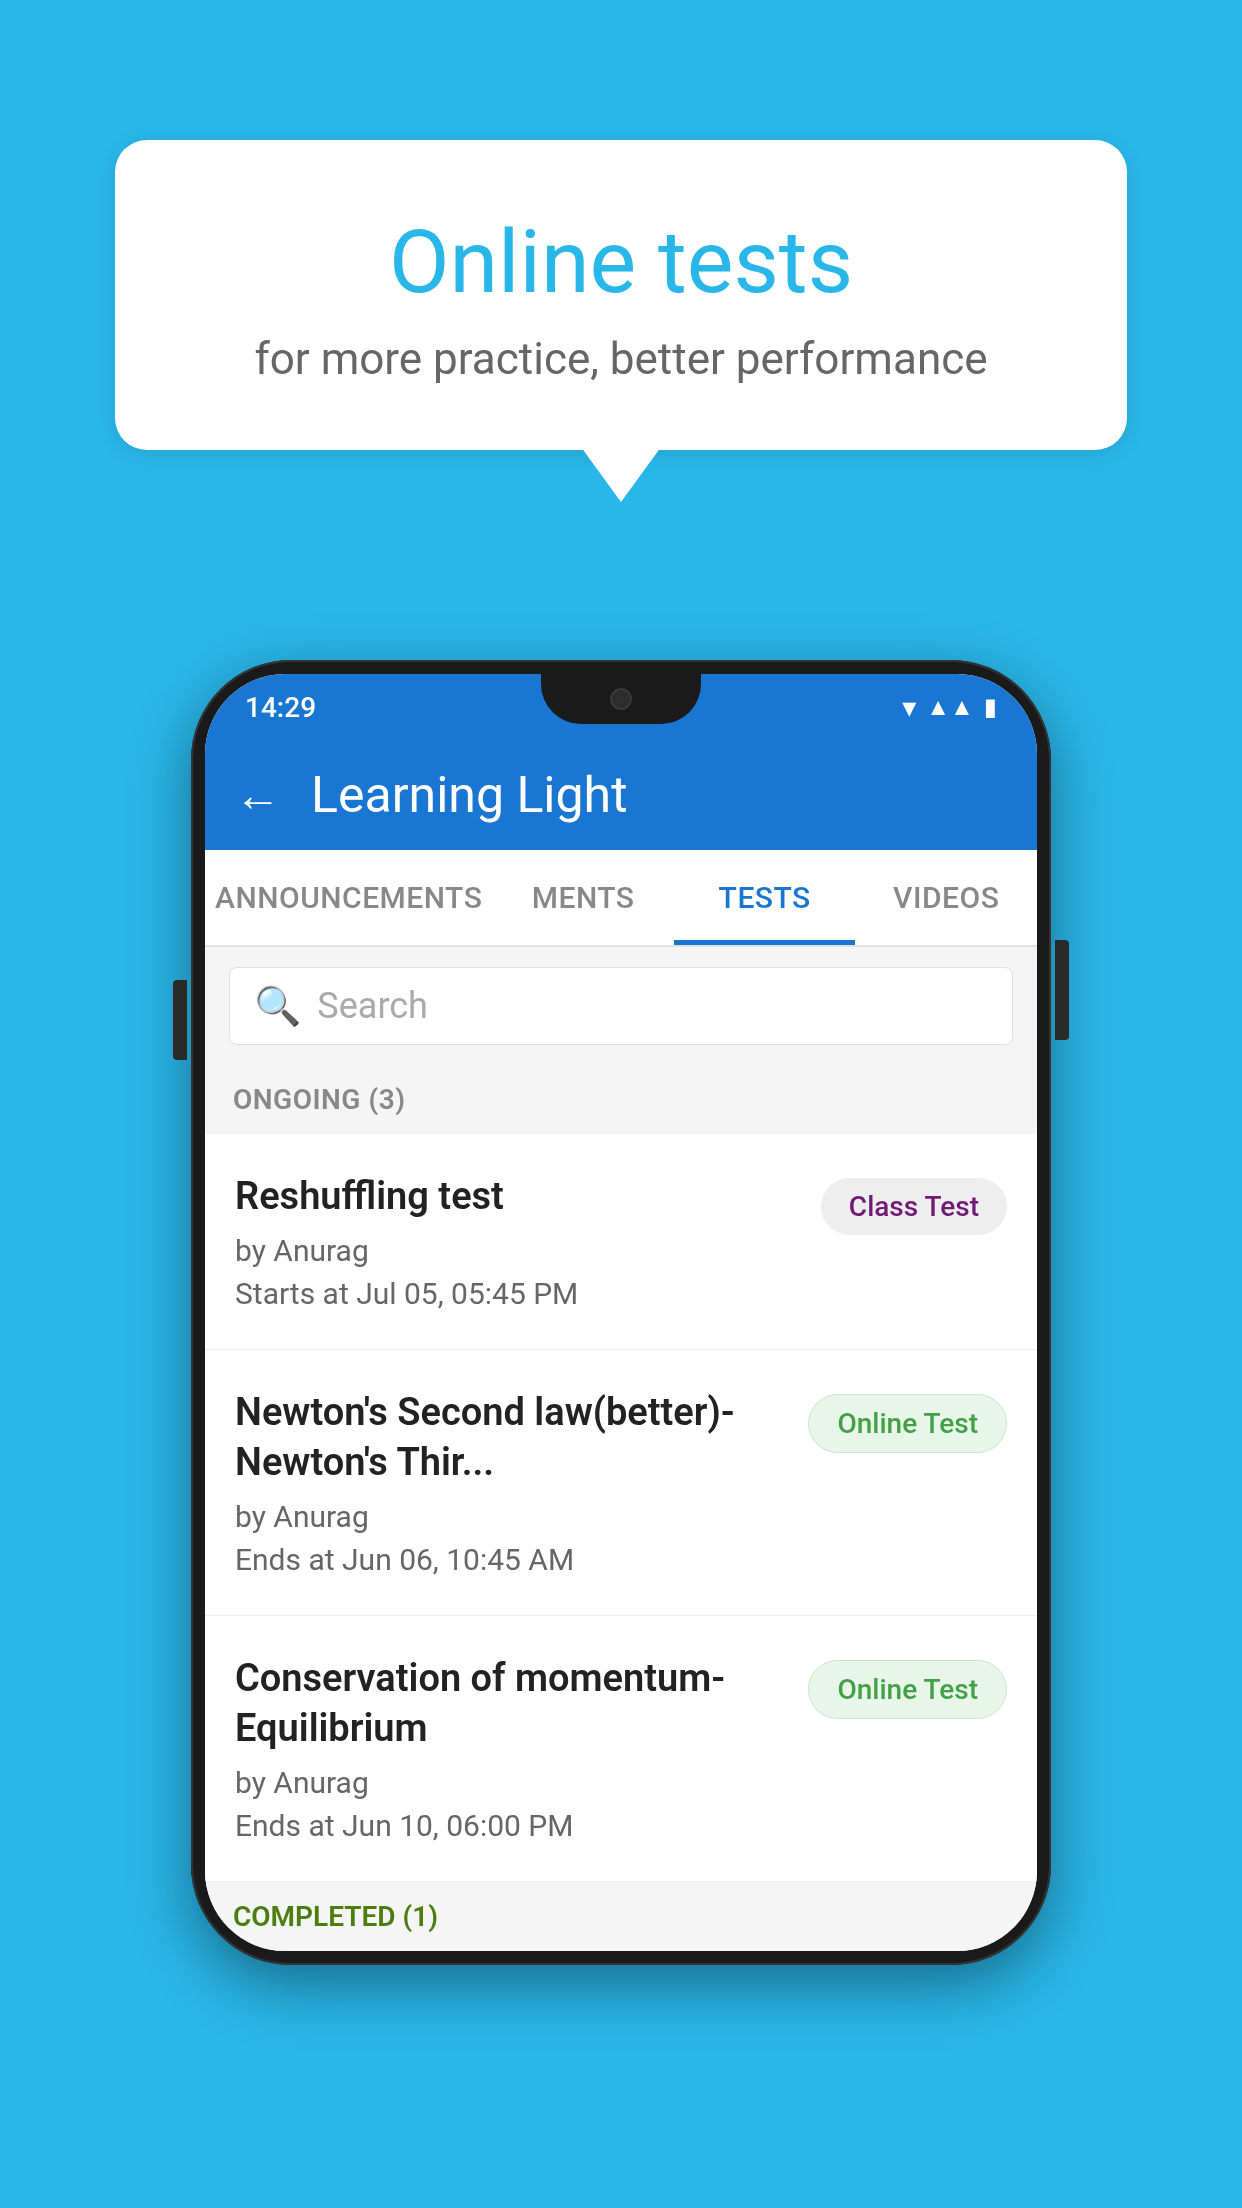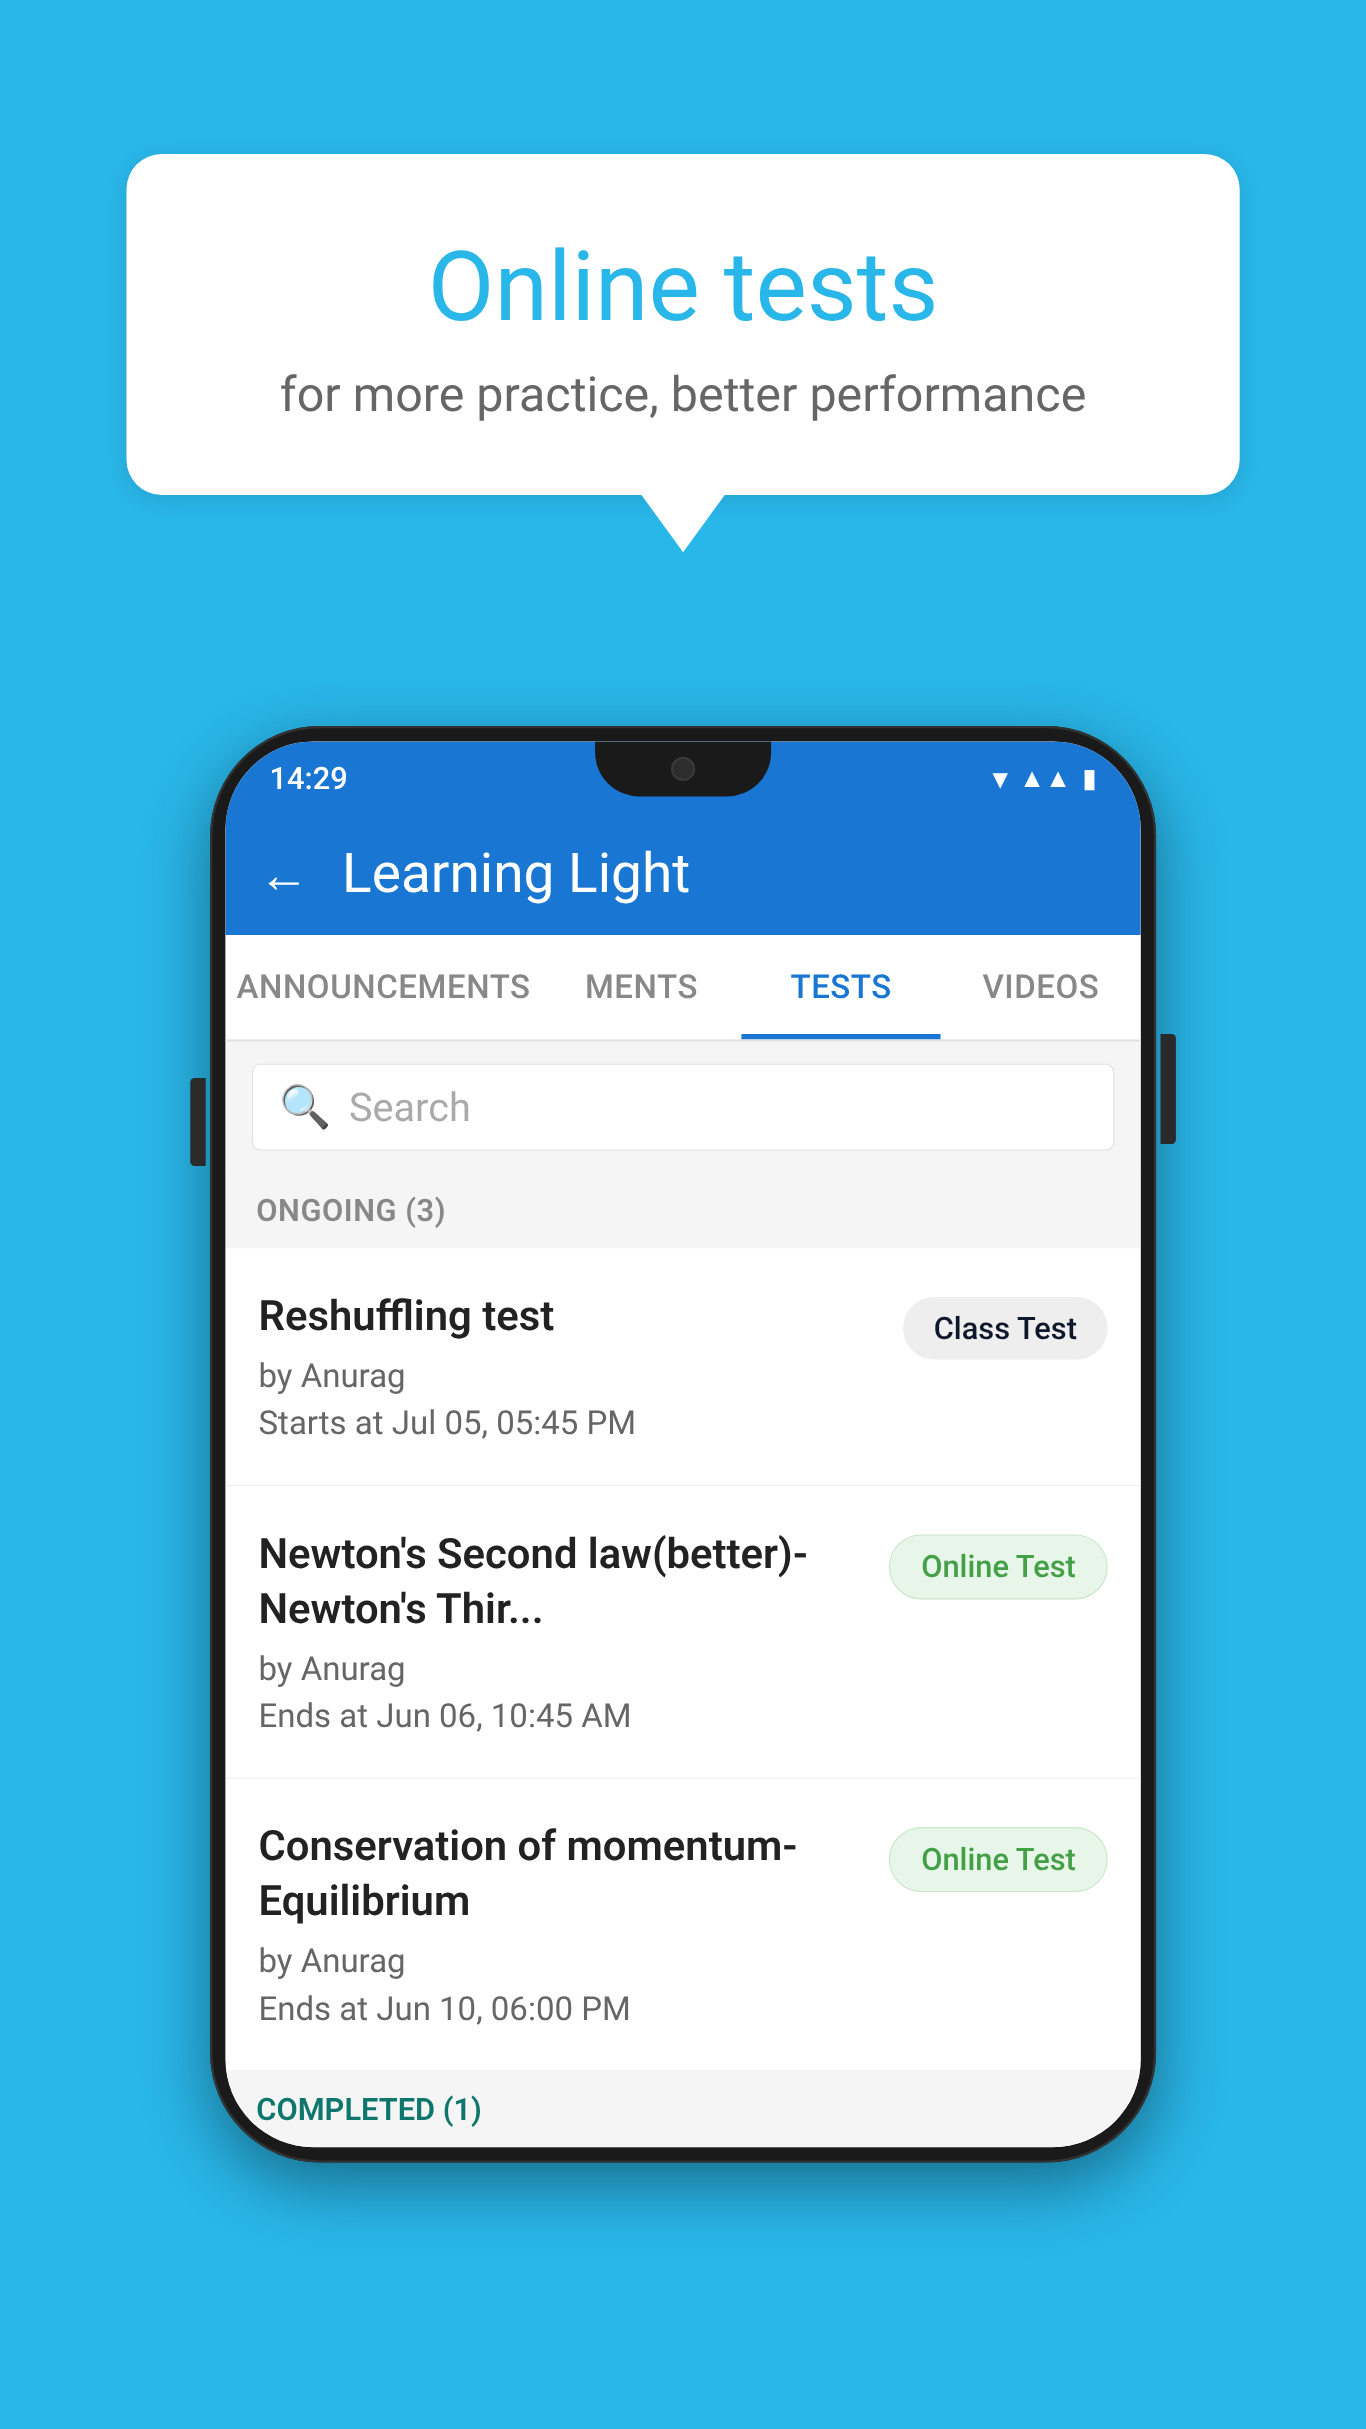--- a/index.html
+++ b/index.html
@@ -289,34 +289,34 @@
       padding: 12px 28px;
       font-size: 28px;
       font-weight: 500;
       white-space: nowrap;
       margin-top: 6px;
       flex-shrink: 0;
     }
 
     .badge-class {
       background: #eeeeee;
-      color: #0f172a;
+      color: #701a75;
     }
 
     .badge-online {
       background: #e8f5e9;
       color: #43a047;
       border: 1px solid #c8e6c9;
     }
 
     
     .completed-header {
       background: #f5f5f5;
       padding: 18px 28px;
-      color: #0f766e;
+      color: #4d7c0f;
       font-size: 28px;
       font-weight: 600;
     }
   </style>
 </head>
 <body>
 
 <div class="speech-bubble-container">
   <div class="speech-bubble">
     <div class="speech-bubble-title">Online tests</div>

